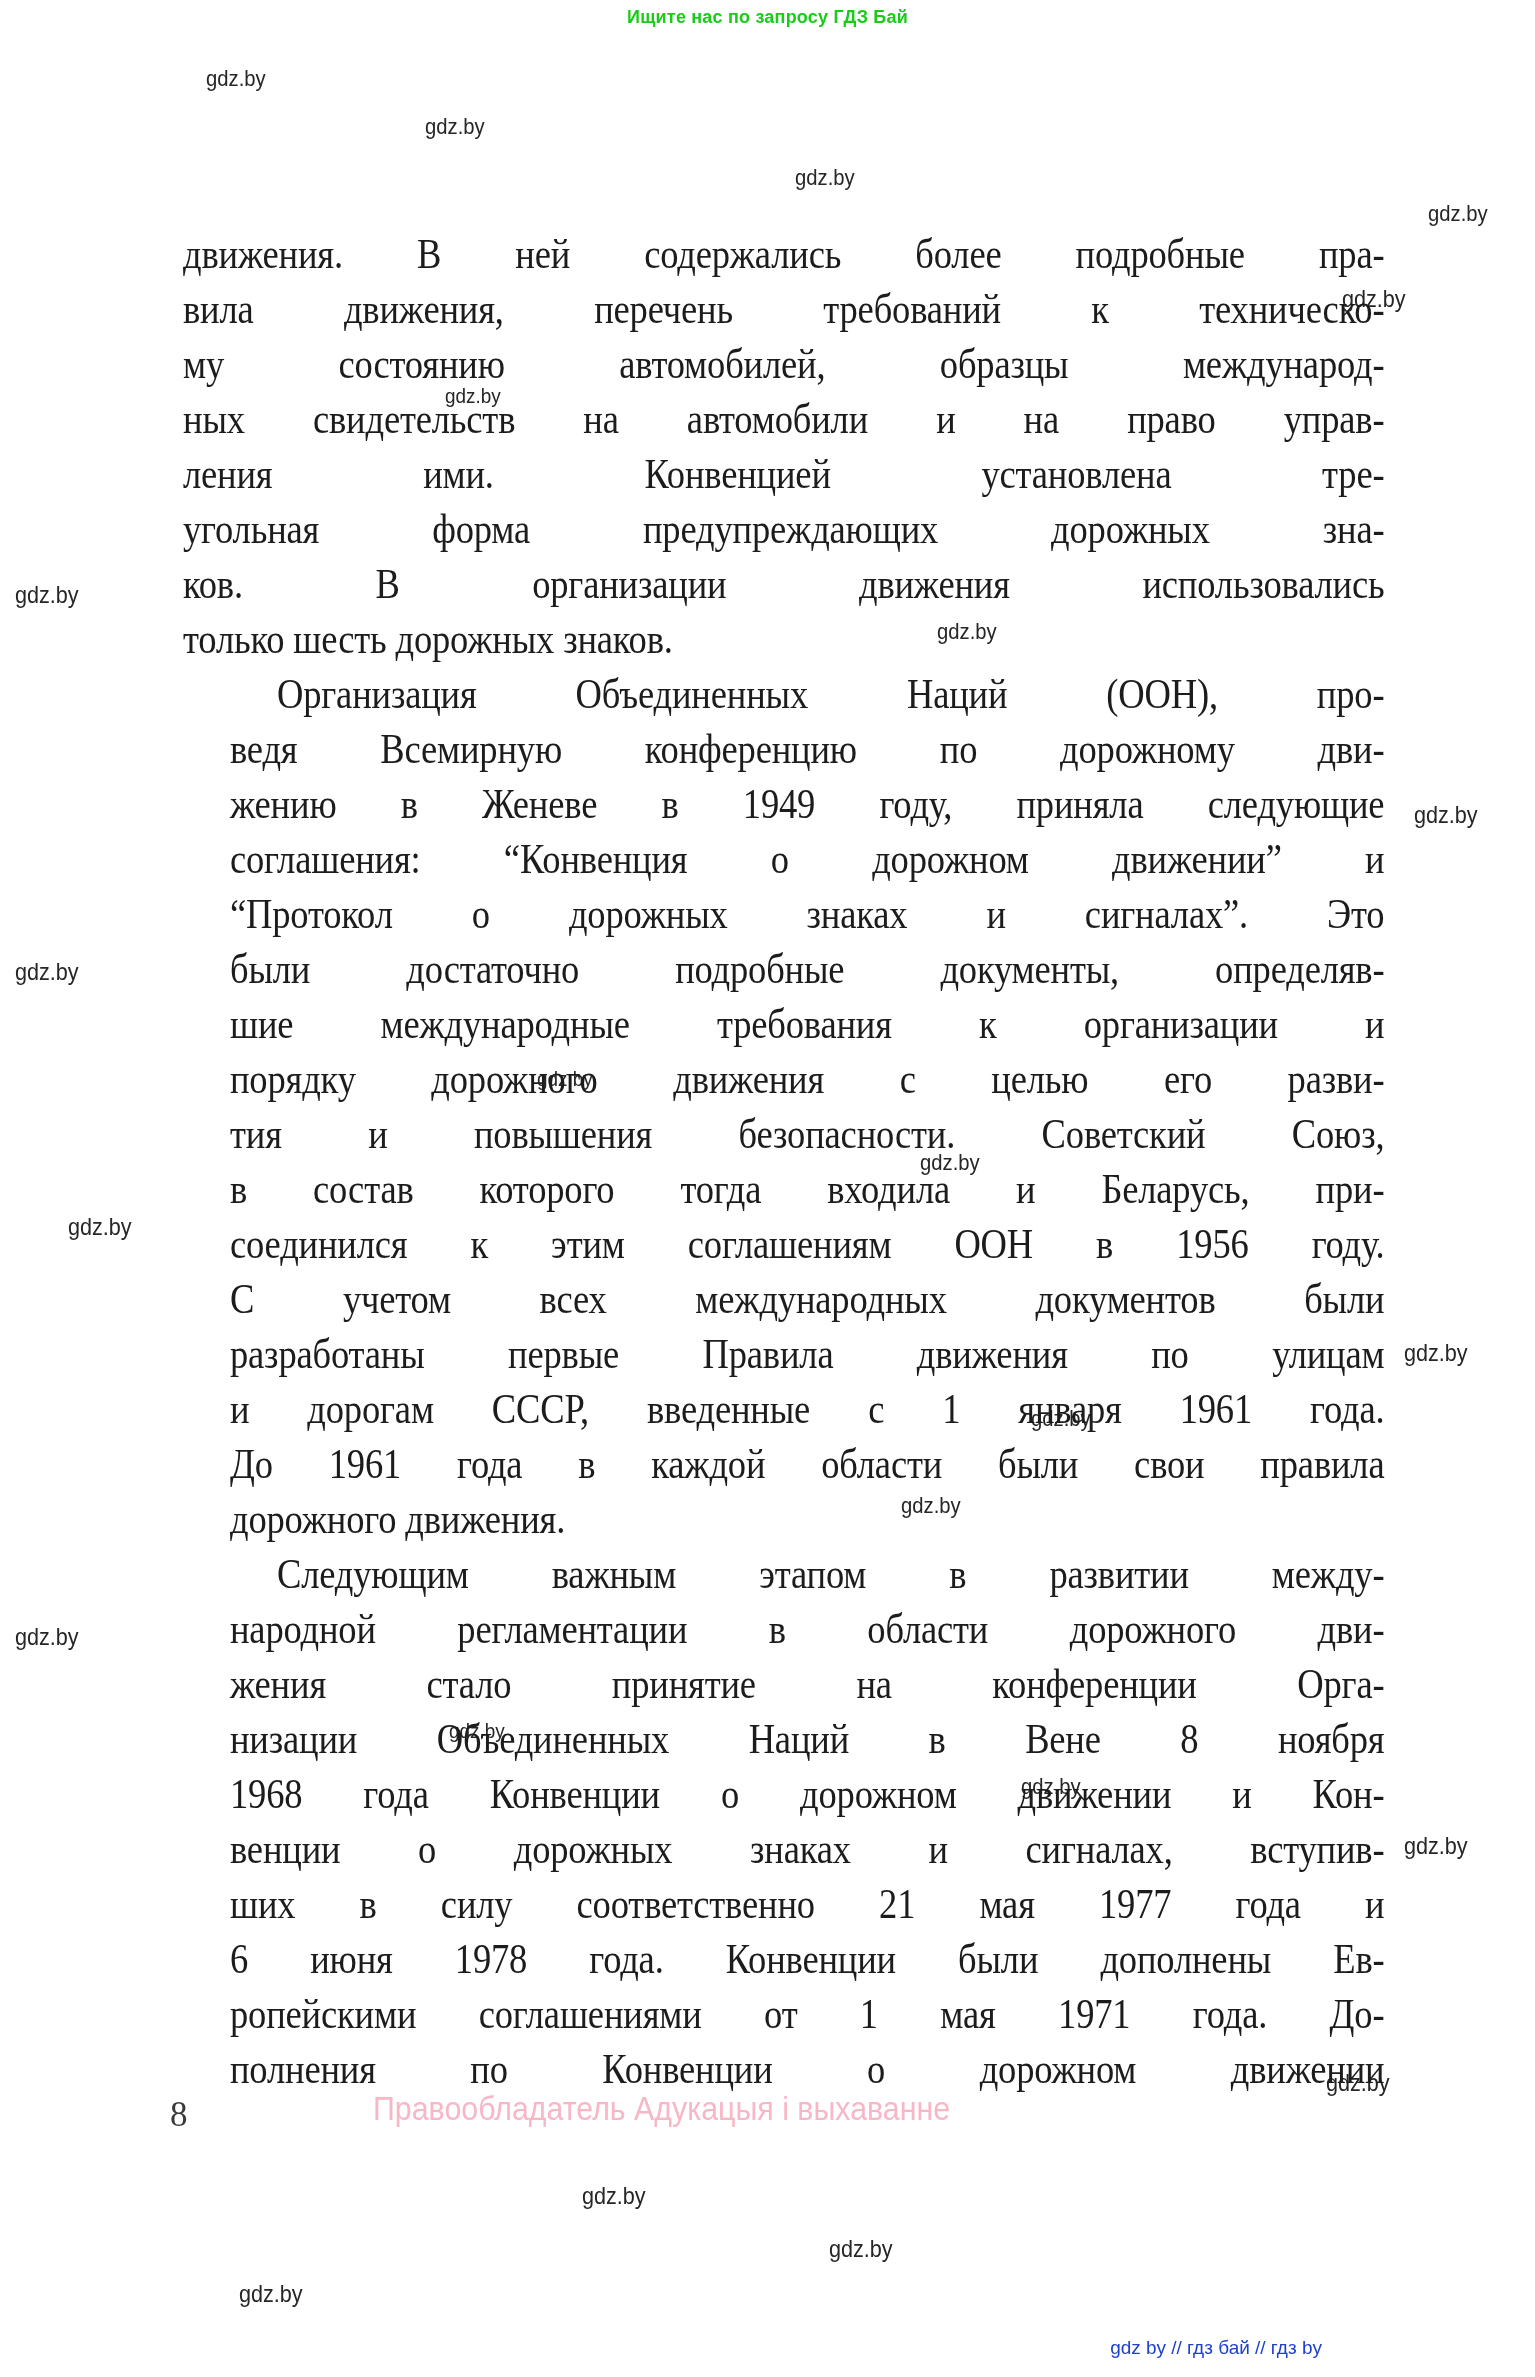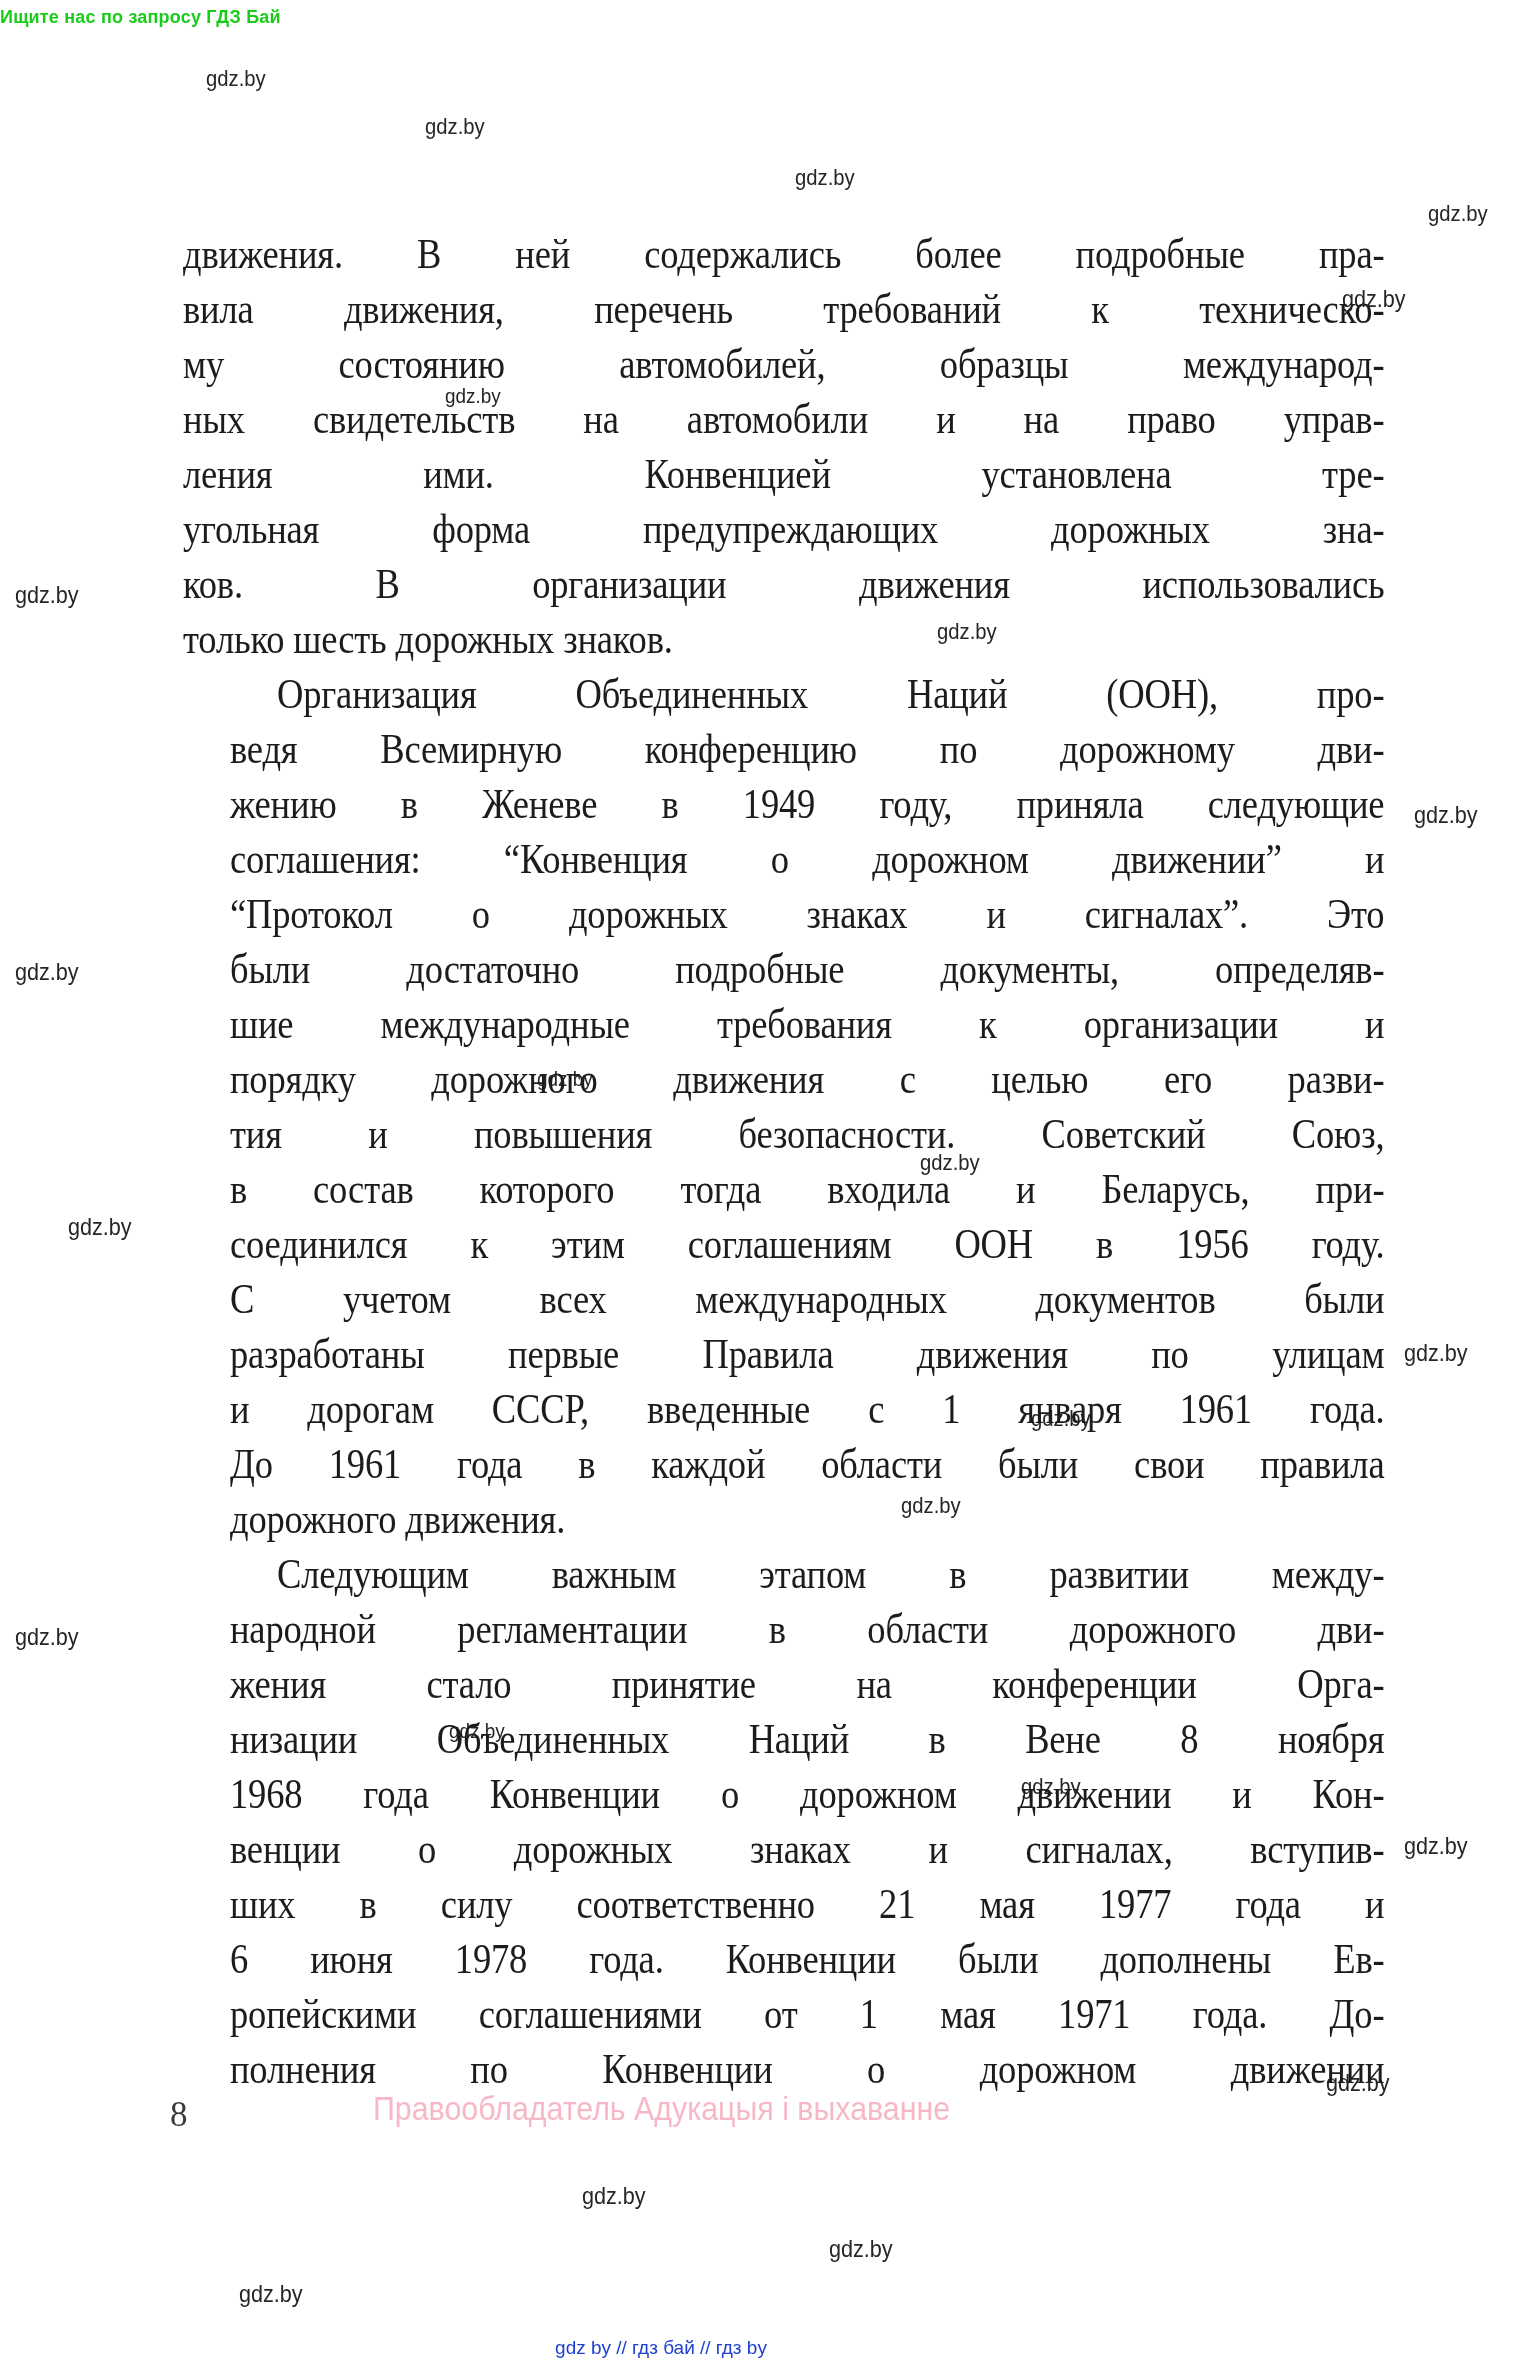--- a/index.html
+++ b/index.html
@@ -17,21 +17,21 @@
 
   
   #top-banner {
     position: absolute;
     top: 0;
     left: 0;
     width: 1535px;
     height: 35px;
     display: flex;
     align-items: center;
-    justify-content: flex-start;
+    justify-content: center;
   }
   #top-banner .promo-text {
     color: #19cc19;
     font-family: "Liberation Sans", "DejaVu Sans", sans-serif;
     font-size: 18px;
     font-weight: 600;
     letter-spacing: 0.2px;
     white-space: nowrap;
   }
 
@@ -94,21 +94,21 @@
     transform-origin: left top;
     white-space: nowrap;
   }
 
   
   #bottom-links {
     position: absolute;
     top: 2337px;
     left: 0;
     width: 1322px;
-    text-align: center;
+    text-align: right;
     font-family: "Liberation Sans", "DejaVu Sans", sans-serif;
     font-size: 19px;
     color: #1f3fd1;
     white-space: nowrap;
   }
   #bottom-links .sep {
     color: #1f3fd1;
     padding: 0 5.2px;
   }
   #bottom-links a {

